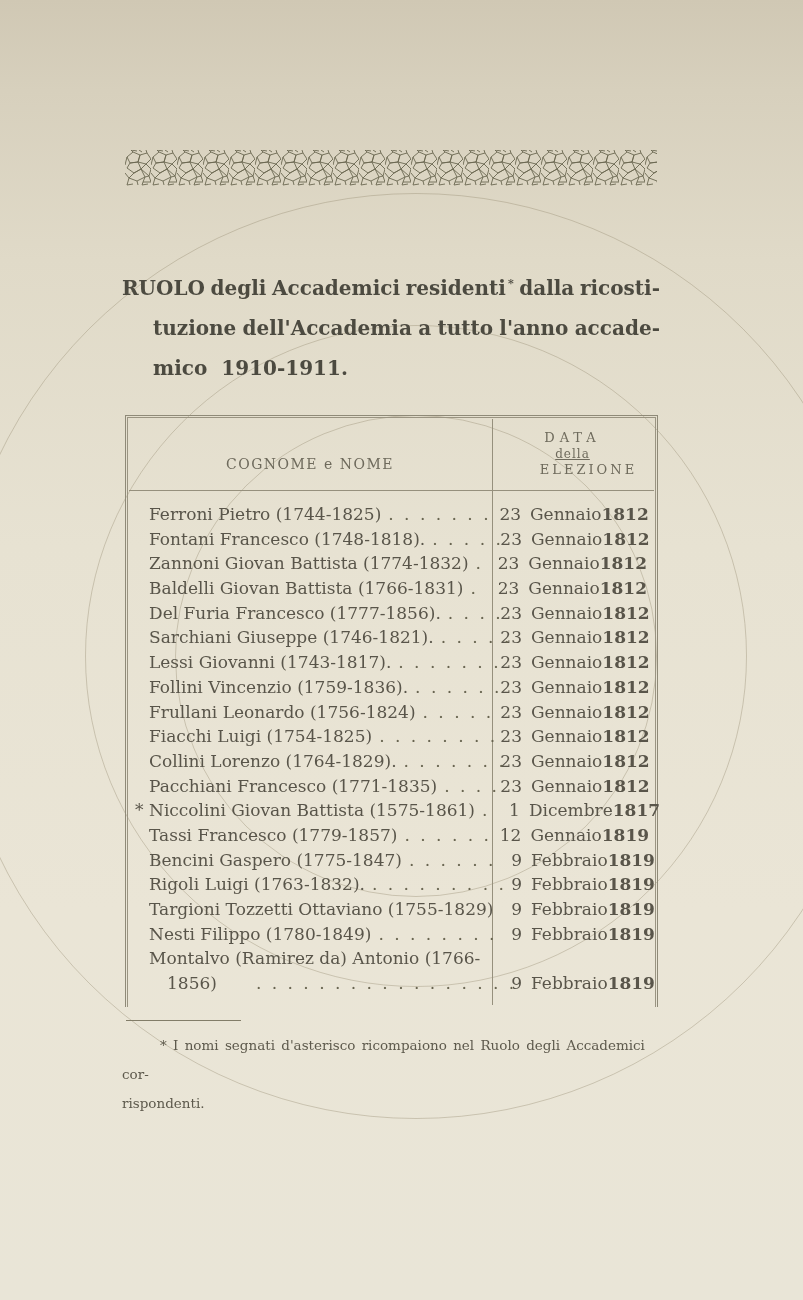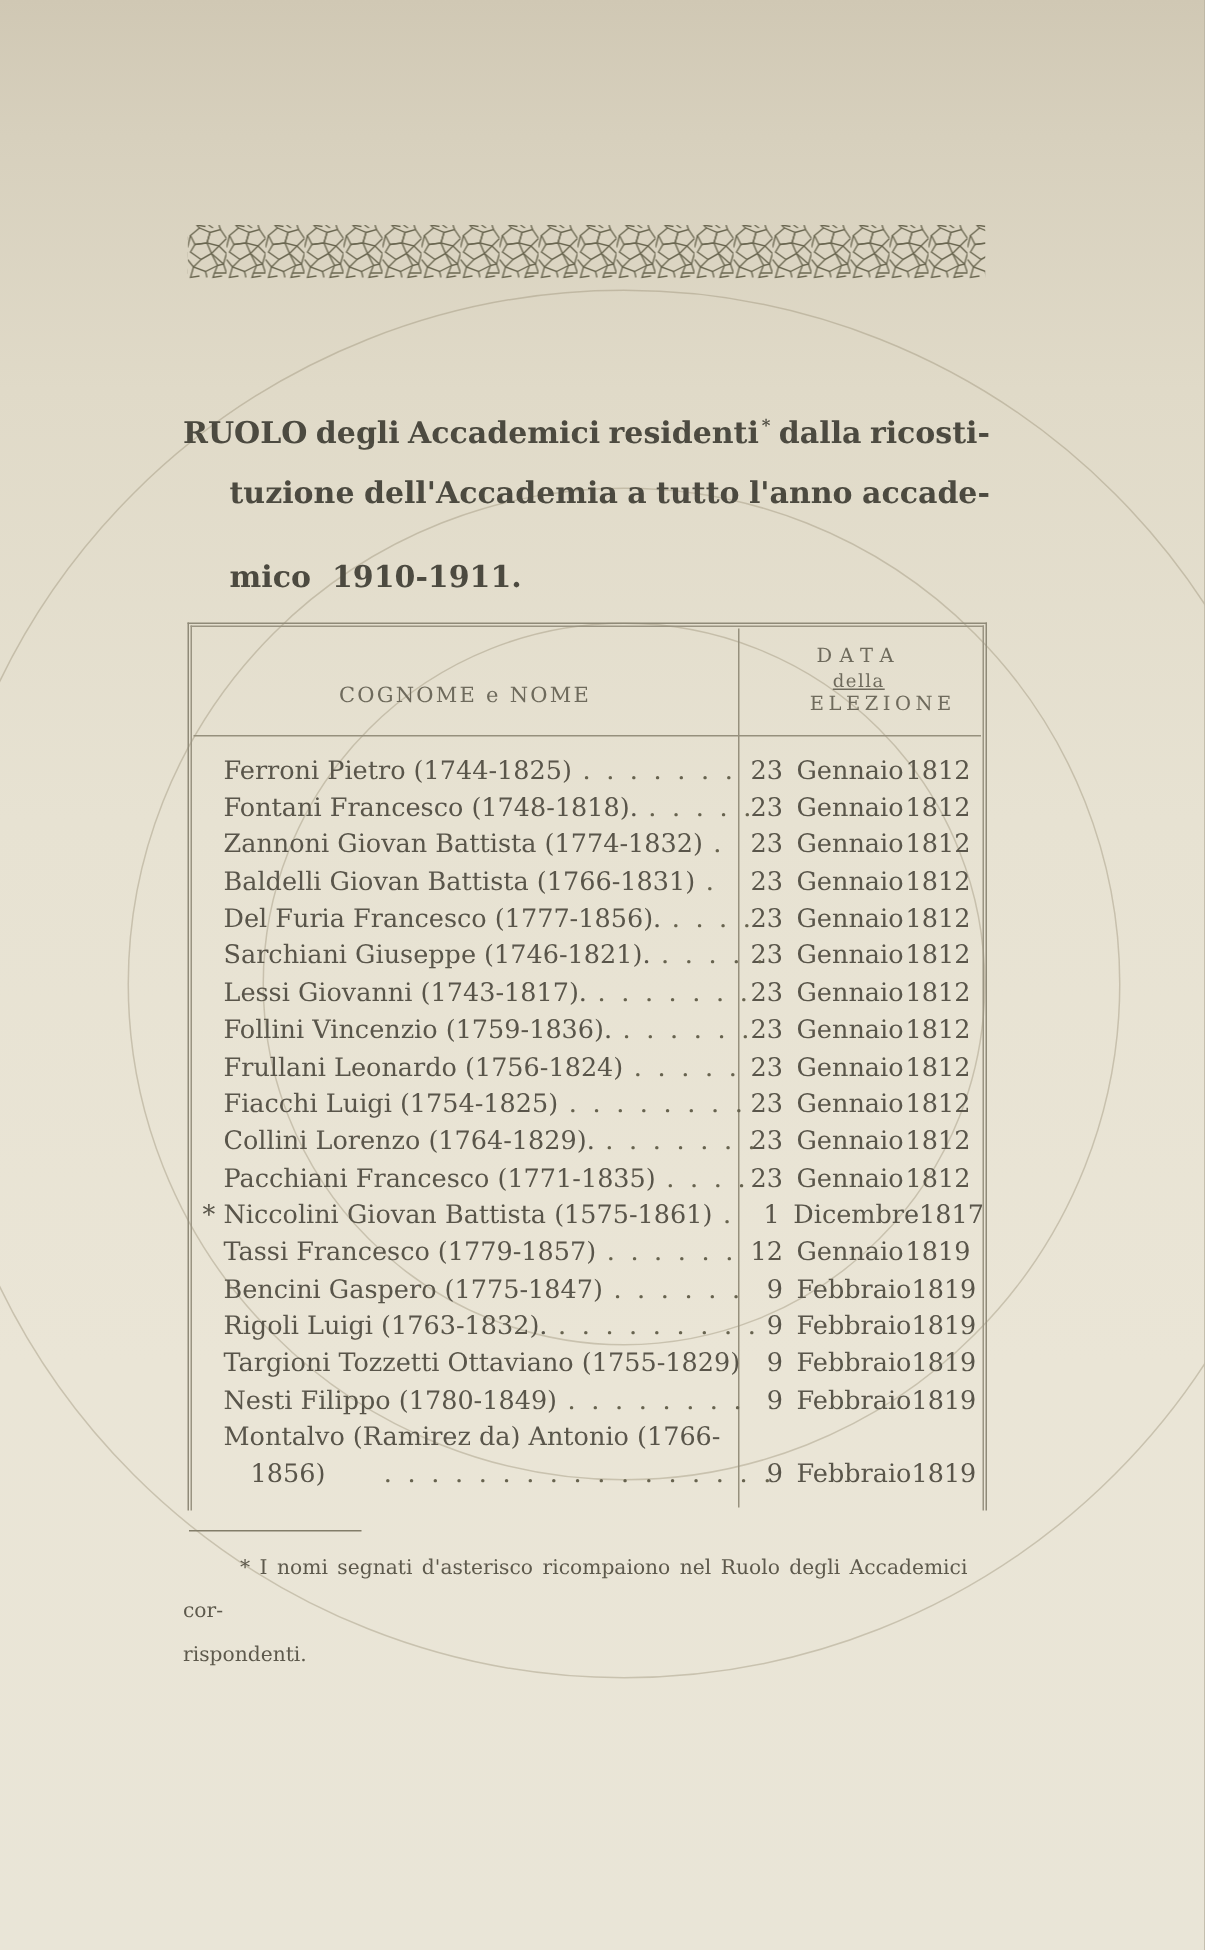--- a/index.html
+++ b/index.html
@@ -17,21 +17,21 @@
 
   .ornament{position:absolute;left:125px;top:150px;width:532px;height:36px;opacity:.85;}
 
   .title{
     position:absolute;left:122px;top:276px;width:538px;
     font-family:"DejaVu Serif","Liberation Serif",serif;font-weight:bold;
     font-size:20px;color:#4c4a40;
   }
   .t-line{display:flex;justify-content:space-between;height:40px;align-items:flex-start;white-space:nowrap;}
   .t-line.indent{margin-left:31px;}
-  .t-line.nojust{justify-content:flex-start;gap:14px;align-items:flex-end;}
+  .t-line.nojust{justify-content:flex-start;gap:14px;}
   .t-line sup{font-size:11px;margin-left:2px;}
 
   .rtable{position:absolute;left:125px;top:415px;width:533px;height:592px;color:#59554a;}
   .border-outer{position:absolute;inset:0;border:1px solid #8f8a78;border-bottom:none;}
   .border-inner{position:absolute;left:2px;right:2px;top:2px;bottom:0;border:1px solid #9a9482;border-bottom:none;}
   .col-divider{position:absolute;left:367px;top:4px;bottom:2px;width:1px;background:#96907d;}
   .thead{position:absolute;left:4px;top:4px;right:4px;height:70px;display:flex;color:#6e6a5c;}
   .h-left{width:362px;display:flex;align-items:center;justify-content:center;font-size:14px;letter-spacing:1.5px;margin-top:20px;}
   .h-right{flex:1;display:flex;flex-direction:column;align-items:center;justify-content:center;line-height:16px;}
   .h-d1{font-size:13px;letter-spacing:5px;}
@@ -40,21 +40,21 @@
   .header-rule{position:absolute;left:4px;right:4px;top:75px;height:1px;background:#96907d;}
   .tbody{position:absolute;left:3px;right:4px;top:76px;padding-top:11px;}
   .row{display:flex;height:24.7px;line-height:24.7px;font-size:17px;white-space:nowrap;}
   .name-cell{width:364px;position:relative;padding-left:21px;box-sizing:border-box;display:flex;align-items:center;}
   .row.indent .name-cell{padding-left:39px;gap:32px;}
   .star{position:absolute;left:7px;color:#59554a;}
   .dots{margin-left:7px;letter-spacing:2.5px;color:#67634f;}
   .date-cell{flex:1;display:flex;align-items:baseline;padding-right:7px;box-sizing:border-box;}
   .day{width:30px;text-align:right;}
   .mon{margin-left:9px;flex:1;text-align:left;}
-  .yr{min-width:38px;text-align:right;}
+  .yr{min-width:38px;text-align:right;font-weight:bold;}
 
   .foot-rule{position:absolute;left:126px;top:1020px;width:115px;height:1px;background:#827d69;}
   .footnote{position:absolute;left:122px;top:1031px;width:548px;font-size:13.5px;line-height:29px;color:#5d594c;}
   .fn1{text-indent:38px;word-spacing:2px;}
 </style>
 </head>
 <body>
 
 <div class="page">
 

